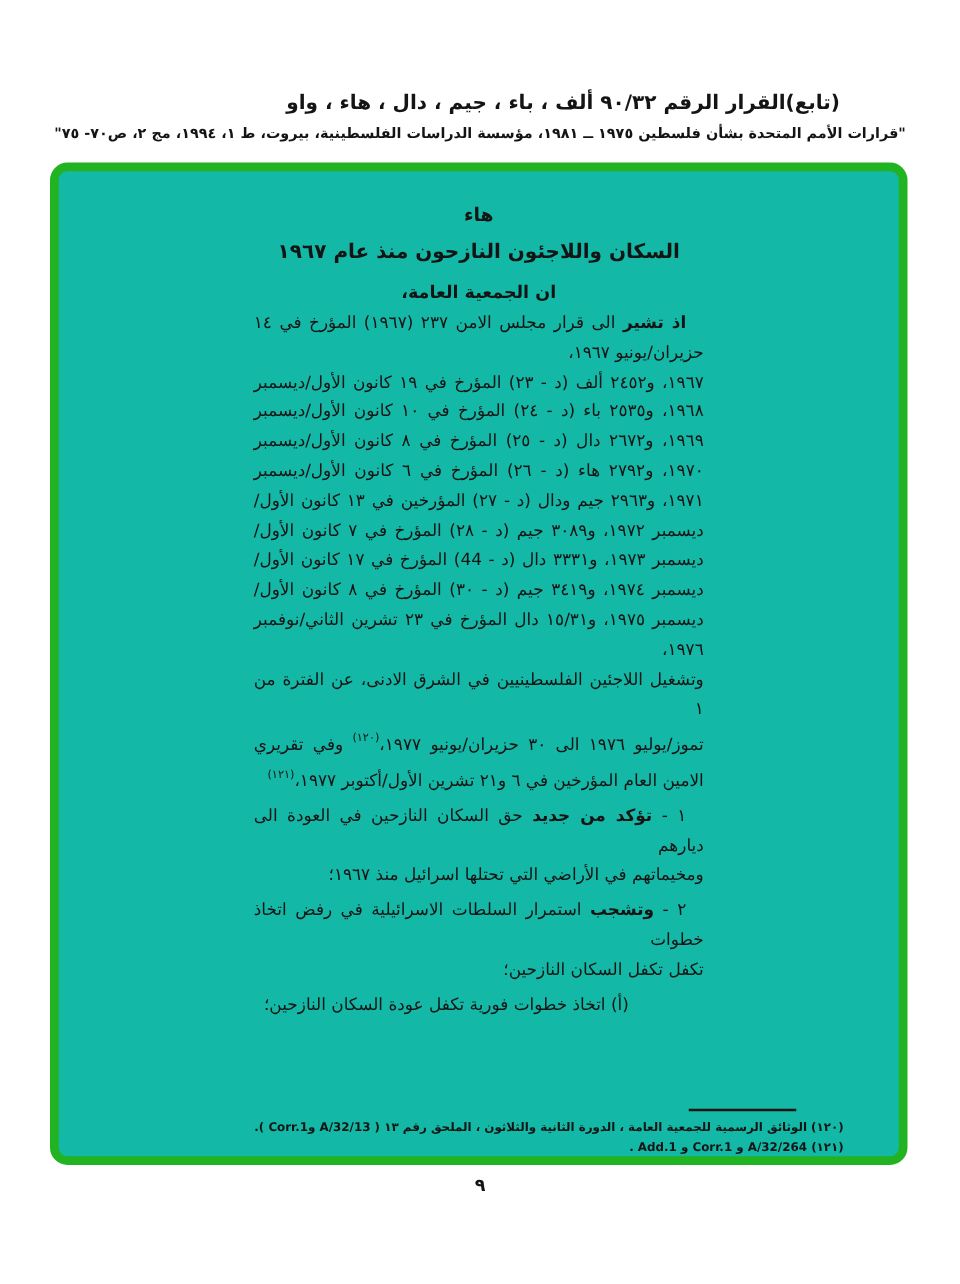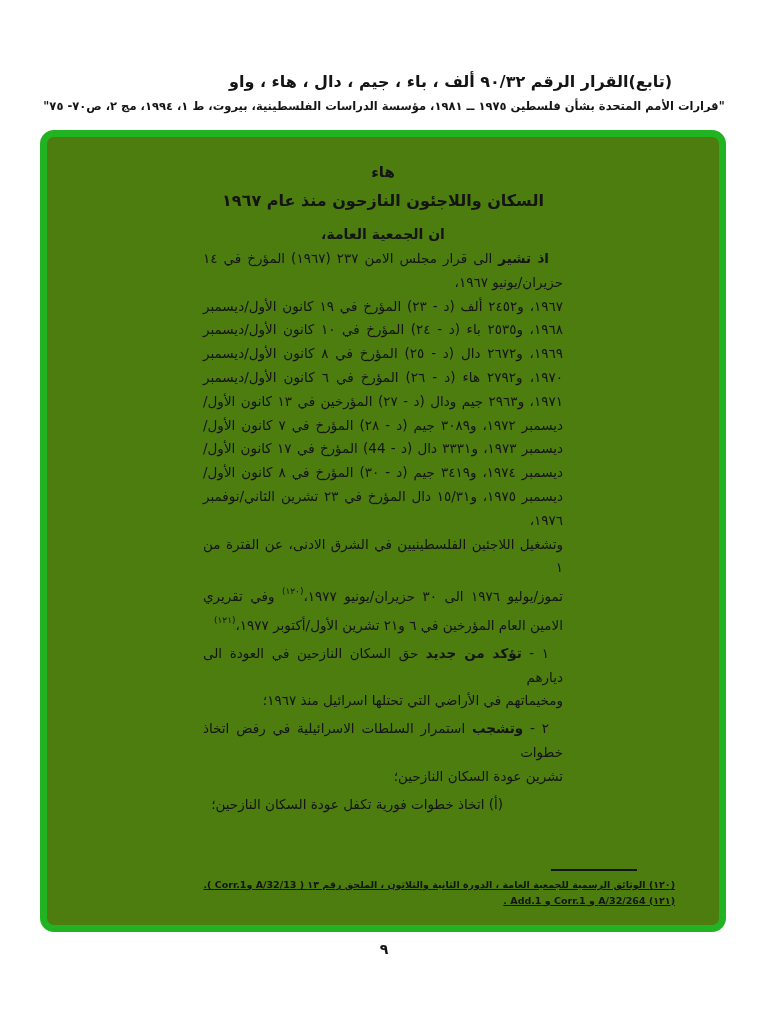--- a/index.html
+++ b/index.html
@@ -12,42 +12,42 @@
     position:absolute;top:72px;left:0;width:672px;
     direction:rtl;font-size:16px;font-weight:bold;letter-spacing:0.2px;
   }
   .hdr2{
     position:absolute;top:99px;left:0;width:768px;text-align:center;
     direction:rtl;font-size:11.5px;font-weight:bold;white-space:nowrap;
   }
   
   .frame{
     position:absolute;left:40px;top:130px;width:672px;height:788px;
-    border:7px solid #22b322;border-radius:14px;background:#4d7c0f;
+    border:7px solid #22b322;border-radius:14px;background:#14b8a6;
   }
   
   .col{width:360px;margin:0 auto;direction:rtl;}
   .sect-letter{margin-top:26px;text-align:center;font-size:15px;font-weight:bold;direction:rtl;}
   .doc-title{margin-top:10px;text-align:center;font-size:16px;font-weight:bold;direction:rtl;}
   .opening{margin-top:16px;text-align:center;font-size:14px;font-weight:bold;direction:rtl;}
   .body-lines{margin-top:5px;}
   .bl{
     direction:rtl;text-align:justify;text-align-last:justify;
     font-size:13.5px;line-height:23.8px;color:#141414;
   }
   .bl.open{text-indent:14px;margin-top:4px;}
   .bl.mid{}
   .bl.close{text-align-last:right;}
   .bl.single{text-indent:14px;text-align-last:right;margin-top:4px;}
   .bl.sub{text-indent:60px;text-align-last:right;margin-top:4px;}
   .bold{font-weight:bold;}
   .sup{font-size:9px;vertical-align:7px;}
   
   .footnotes{
-    position:absolute;top:732px;right:44px;width:460px;direction:rtl;text-decoration:underline;
+    position:absolute;top:750px;right:44px;width:460px;direction:rtl;
   }
   .fn-rule{
     width:86px;border-top:2px solid #141414;margin-left:auto;margin-right:38px;margin-bottom:6px;
   }
   .fn-line{
     direction:rtl;text-align:right;font-size:9.5px;line-height:15.5px;
     white-space:nowrap;font-weight:bold;
   }
   
   .pageno{
@@ -78,21 +78,21 @@
         <div class="bl mid"><span>ديسمبر ١٩٧٣، و٣٣٣١ دال (د - 44) المؤرخ في ١٧ كانون الأول/</span></div>
         <div class="bl mid"><span>ديسمبر ١٩٧٤، و٣٤١٩ جيم (د - ٣٠) المؤرخ في ٨ كانون الأول/</span></div>
         <div class="bl mid"><span>ديسمبر ١٩٧٥، و١٥/٣١ دال المؤرخ في ٢٣ تشرين الثاني/نوفمبر</span></div>
         <div class="bl close"><span>١٩٧٦،</span></div>
         <div class="bl mid"><span>وتشغيل اللاجئين الفلسطينيين في الشرق الادنى، عن الفترة من ١</span></div>
         <div class="bl mid"><span>تموز/يوليو ١٩٧٦ الى ٣٠ حزيران/يونيو ١٩٧٧،</span><span class="sup">(١٢٠)</span><span> وفي تقريري</span></div>
         <div class="bl close"><span>الامين العام المؤرخين في ٦ و٢١ تشرين الأول/أكتوبر ١٩٧٧،</span><span class="sup">(١٢١)</span></div>
         <div class="bl open"><span>١ - </span><span class="bold">تؤكد من جديد</span><span> حق السكان النازحين في العودة الى ديارهم</span></div>
         <div class="bl close"><span>ومخيماتهم في الأراضي التي تحتلها اسرائيل منذ ١٩٦٧؛</span></div>
         <div class="bl open"><span>٢ - </span><span class="bold">وتشجب</span><span> استمرار السلطات الاسرائيلية في رفض اتخاذ خطوات</span></div>
-        <div class="bl close"><span>تشرين عودة السكان النازحين؛</span></div>
+        <div class="bl close"><span>تكفل تكفل السكان النازحين؛</span></div>
         <div class="bl sub"><span>(أ) اتخاذ خطوات فورية تكفل عودة السكان النازحين؛</span></div>
       </div>
   </div>
 
   <div class="footnotes">
     <div class="fn-rule"></div>
     <div>
         <div class="fn-line">(١٢٠) الوثائق الرسمية للجمعية العامة ، الدورة الثانية والثلاثون ، الملحق رقم ١٣ ( A/32/13 وCorr.1 ).</div>
         <div class="fn-line">(١٢١) A/32/264 و Corr.1 و Add.1 .</div>
       </div>

